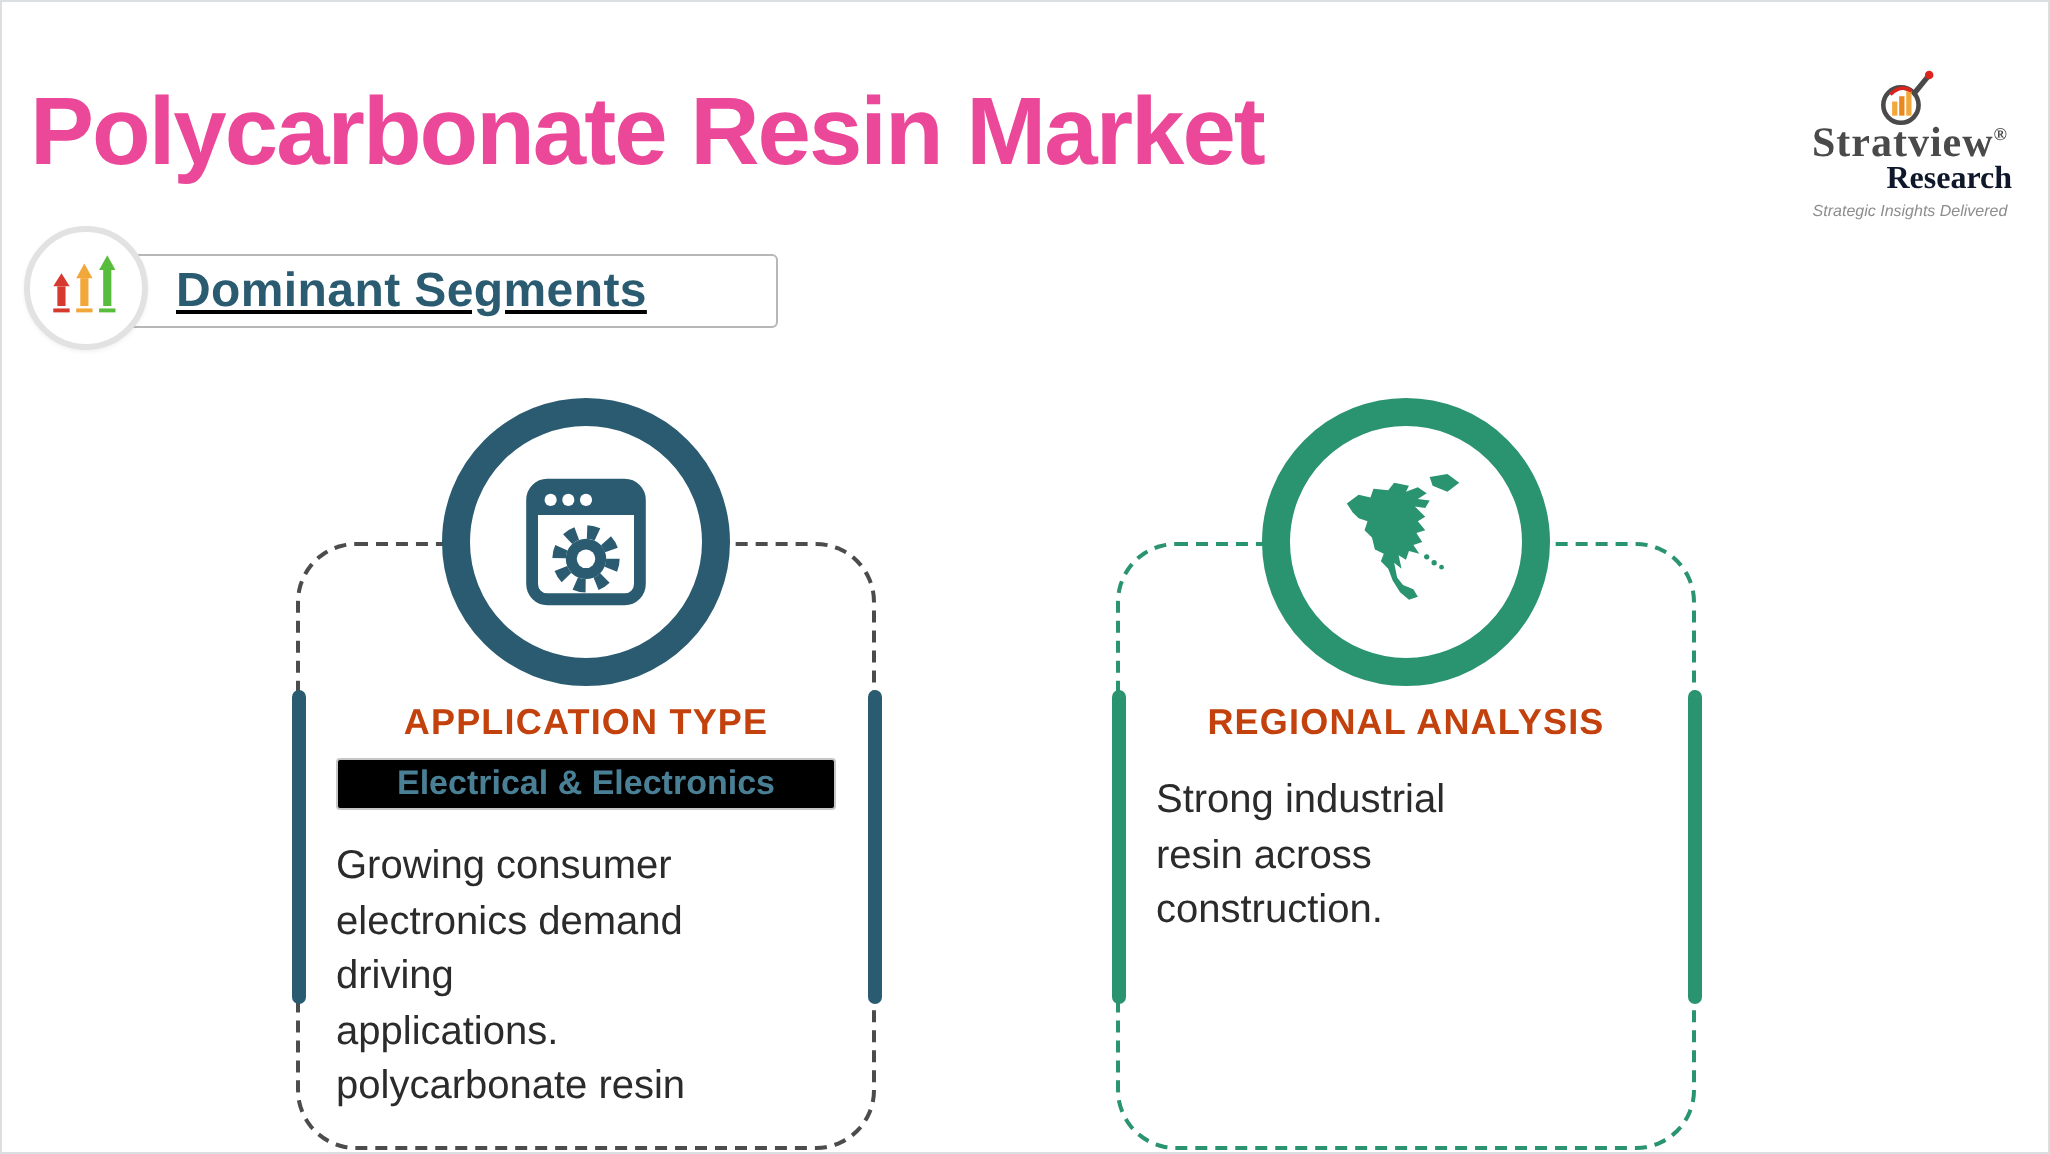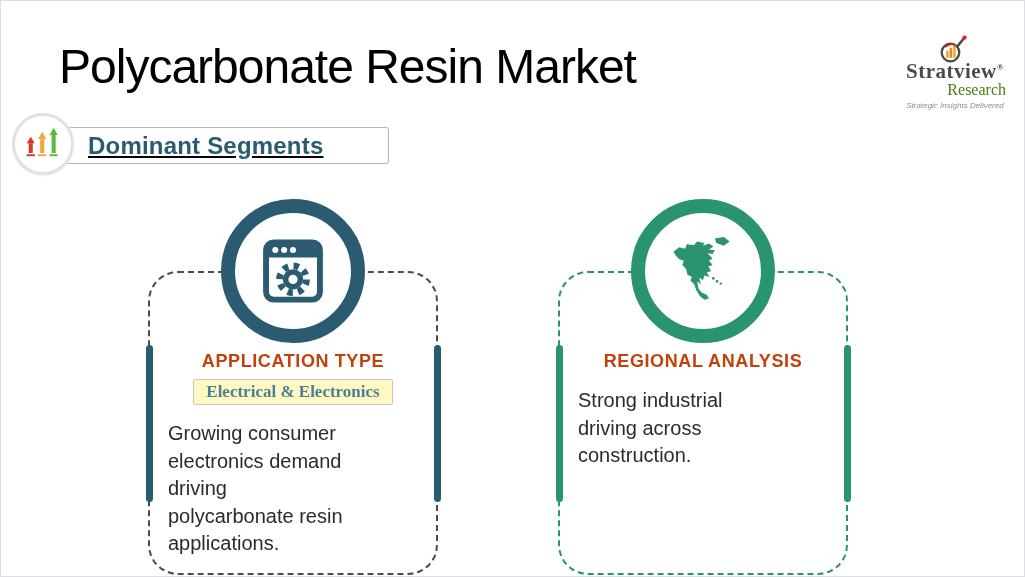--- a/index.html
+++ b/index.html
@@ -4,21 +4,21 @@
 <style>
   html,body{margin:0;padding:0;}
   body{
     width:1025px;height:577px;position:relative;overflow:hidden;
     background:#ffffff;border:1px solid #dcdfe2;box-sizing:border-box;
     font-family:"Liberation Sans", sans-serif;
   }
   
   .title{
     position:absolute;left:14px;top:38px;
-    font-size:48px;font-weight:400;color:#000000;letter-spacing:-1px;margin-left:44px;
+    font-size:48px;font-weight:700;color:#ec4899;letter-spacing:-1px;
   }
   .badge-box{
     position:absolute;left:36px;top:126px;width:352px;height:37px;
     background:#fff;border:1px solid #b7b7b7;border-radius:3px;
     display:flex;align-items:center;padding-left:50px;box-sizing:border-box;text-decoration:underline;
   }
   .badge-box .badge-label{
     font-size:24px;font-weight:700;color:#2A5B70;letter-spacing:0.2px;
   }
   .badge-icon-circle{
@@ -31,22 +31,22 @@
   .logo{position:absolute;left:897px;top:33px;width:114px;height:78px;}
   .logo .magnifier{position:absolute;left:40px;top:0;}
   .logo .brand-row{
     position:absolute;top:25px;left:0;width:100%;text-align:center;
     font-family:"Liberation Serif", serif;font-weight:700;
     font-size:21px;color:#4a4a4a;letter-spacing:0.5px;
   }
   .logo .brand-row sup{font-size:9px;}
   .logo .brand2{
     position:absolute;top:47px;right:6px;
-    font-family:"Liberation Serif", serif;font-weight:400;
-    font-size:16px;color:#4d7c0f;
+    font-family:"Liberation Serif", serif;font-weight:700;
+    font-size:16px;color:#0f172a;
   }
   .logo .tagline{
     position:absolute;top:67px;left:0;width:100%;text-align:center;
     font-style:italic;font-size:8px;color:#8d8d8d;
   }
   
   .card{
     position:absolute;top:270px;width:290px;height:304px;
     background:#fff;border:2px dashed #4c4c4c;border-radius:30px;
     box-sizing:border-box;
@@ -64,23 +64,23 @@
     background:#2A5B70;
   }
   .card--green .side-bar{background:#2A9370;}
   .side-bar.left{left:-4.5px;}
   .side-bar.right{right:-4.5px;}
   .card-heading{
     margin-top:78px;text-align:center;
     font-size:18px;font-weight:700;color:#c2410c;letter-spacing:0.6px;
   }
   .value-box{
-    margin:7px auto 0;width:200px;height:26px;box-sizing:border-box;
-    border:1px solid #c6c6c6;border-radius:2px;background:#fef9c3;
-    display:flex;align-items:center;justify-content:center;font-family:Liberation Serif, serif;
+    margin:7px auto 0;width:250px;height:26px;box-sizing:border-box;
+    border:1px solid #c6c6c6;border-radius:2px;background:#000000;
+    display:flex;align-items:center;justify-content:center;
   }
   .value-box .value-text{font-size:17px;font-weight:700;}
   .value--teal .value-text{color:#4A8096;}
   .value--green .value-text{color:#1F9D74;}
   .card-desc{
     margin:15px 14px 0 18px;
     font-size:20px;font-weight:400;color:#2B2B2B;line-height:27.5px;
   }
 </style>
 </head>
@@ -138,22 +138,22 @@
     </svg>
   </div>
   <div class="card-heading">APPLICATION TYPE</div>
   <div class="value-box value--teal">
     <span class="value-text">Electrical &amp; Electronics</span>
   </div>
   <div class="card-desc">
     <div>Growing consumer</div>
     <div>electronics demand</div>
     <div>driving</div>
+    <div>applications.</div>
     <div>polycarbonate resin</div>
-    <div>applications.</div>
   </div>
 </div>
 
 <div class="card card--green" style="left:557px;">
   <div class="side-bar left"></div>
   <div class="side-bar right"></div>
   <div class="ring">
     <svg width="74" height="74" viewBox="0 0 100 100" aria-hidden="true">
       <path fill="#2A9370" d="M14,30 L10,24 L18,18 L26,20 L28,14 L38,15 L42,10 L52,12 L50,16 L58,13
         L64,17 L58,21 L66,22 L63,27 L56,26 L63,33 L58,36 L63,42 L57,44 L61,50 L55,52 L59,58
@@ -161,16 +161,16 @@
         L38,68 L33,63 L35,58 L29,55 L27,47 L22,42 L24,36 L18,34 Z"></path>
       <path fill="#2A9370" d="M66,6 L78,4 L86,10 L78,16 L68,12 Z"></path>
       <circle cx="64" cy="60" r="1.8" fill="#2A9370"></circle>
       <circle cx="69" cy="64" r="1.8" fill="#2A9370"></circle>
       <circle cx="74" cy="67" r="1.6" fill="#2A9370"></circle>
     </svg>
   </div>
   <div class="card-heading">REGIONAL ANALYSIS</div>
   <div class="card-desc">
     <div>Strong industrial</div>
-    <div>driving across</div>
+    <div>resin across</div>
     <div>construction.</div>
   </div>
 </div>
 
 </body></html>

